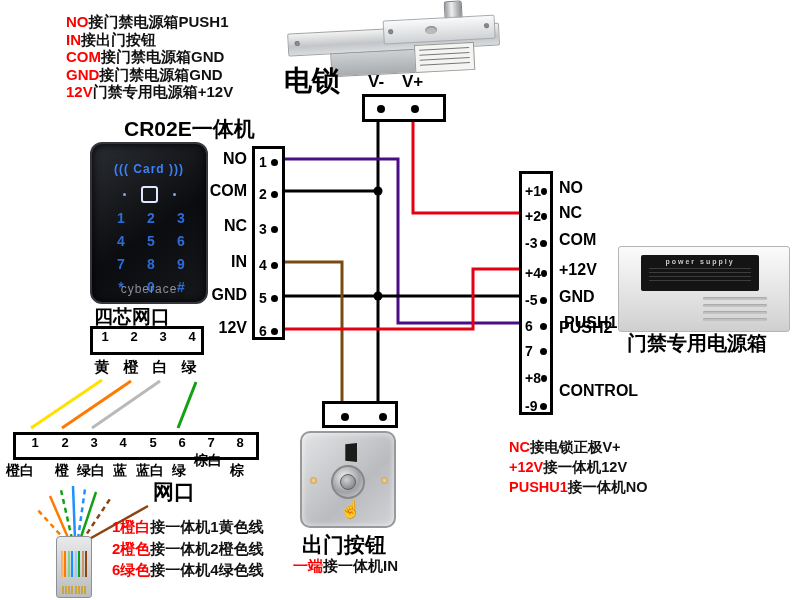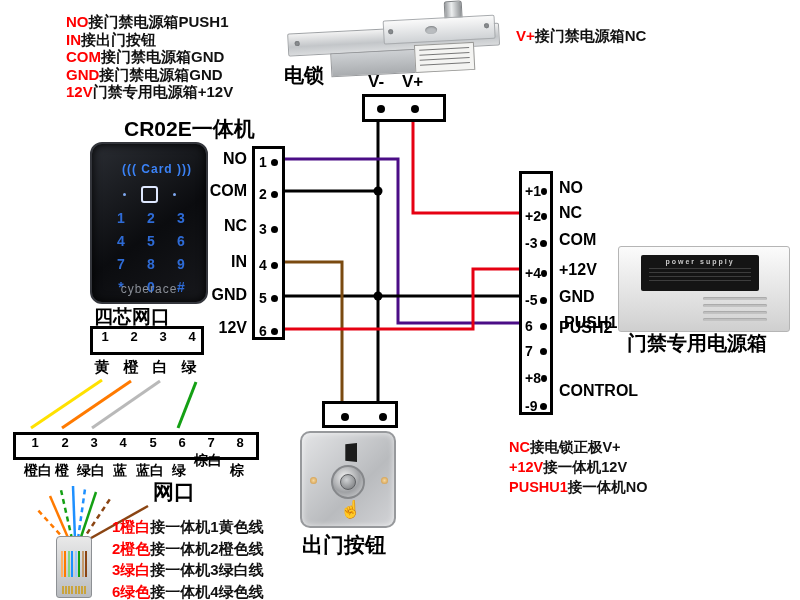--- a/index.html
+++ b/index.html
@@ -19,21 +19,21 @@
   .pincell .pn{font-weight:700;font-size:13px;line-height:12px;color:#000;display:block;}
   .pincell .dot{margin:1px auto 0;}
   .clabel{position:absolute;width:34px;text-align:center;font-weight:700;font-size:14px;color:#000;white-space:nowrap;z-index:15;}
   svg.wires{position:absolute;left:0;top:0;z-index:5;}
   .device{position:absolute;z-index:8;}
   
   .reader{left:90px;top:142px;width:118px;height:162px;border-radius:12px;
           background:linear-gradient(145deg,#2a2d33,#0b0c0f 55%,#17181c);
           border:2px solid #34363c;box-shadow:inset 0 0 10px #000;box-sizing:border-box;}
   .reader .cardtxt{position:absolute;top:18px;width:100%;text-align:center;color:#3b82f6;
-                   font-size:12px;font-weight:700;letter-spacing:1px;padding-left:8px;}
+                   font-size:12px;font-weight:700;letter-spacing:1px;}
   .reader .scanrow{position:absolute;top:42px;width:100%;display:flex;justify-content:center;
                    align-items:center;gap:15px;}
   .reader .scandot{width:3px;height:3px;border-radius:50%;background:#7fa8ef;}
   .reader .scansq{width:13px;height:13px;border:2px solid #dfe8ff;border-radius:3px;}
   .keypad{position:absolute;top:66px;left:14px;width:90px;display:grid;
           grid-template-columns:1fr 1fr 1fr;row-gap:7px;color:#2e6bd6;
           font-size:14px;font-weight:700;text-align:center;}
   .reader .brand{position:absolute;bottom:6px;width:100%;text-align:center;color:#8a8f98;font-size:12px;letter-spacing:1px;}
   
   .rj45{left:56px;top:536px;width:36px;height:62px;background:linear-gradient(180deg,#e9e9e9,#b9bcc0);
@@ -117,40 +117,39 @@
 
 <div class="abs note" style="left:66px;top:13px;">
   <div><span class="pfx">NO</span><span>接门禁电源箱PUSH1</span></div>
   <div><span class="pfx">IN</span><span>接出门按钮</span></div>
   <div><span class="pfx">COM</span><span>接门禁电源箱GND</span></div>
   <div><span class="pfx">GND</span><span>接门禁电源箱GND</span></div>
   <div><span class="pfx">12V</span><span>门禁专用电源箱+12V</span></div>
 </div>
 
 <div class="abs note" style="left:516px;top:26px;line-height:19px;">
-  <div><span class="pfx">V+</span><span>接门禁电源箱NC</span></div>
 </div>
 
 <div class="device lock abs">
   <div class="bar"></div>
   <div class="screw" style="left:7px;top:22px;"></div>
   <div class="cyl"></div>
   <div class="plate"></div>
   <div class="screw" style="left:101px;top:15px;"></div>
   <div class="screw" style="left:197px;top:14px;"></div>
   <div class="oval"></div>
   <div class="body"></div>
   <div class="sticker">
       <i></i>
       <i></i>
       <i></i>
       <i></i>
     </div>
 </div>
-<div class="abs h" style="left:284px;top:62px;font-size:20px;">电锁</div>
+<div class="abs h" style="left:284px;top:62px;font-size:28px;">电锁</div>
 
 <div class="abs h" style="left:368px;top:72px;font-size:17px;">V-</div>
 <div class="abs h" style="left:402px;top:72px;font-size:17px;">V+</div>
 <div class="termbox" style="left:362px;top:94px;width:84px;height:28px;">
   <div class="dot" style="position:absolute;left:12px;top:8px;width:8px;height:8px;"></div>
   <div class="dot" style="position:absolute;left:46px;top:8px;width:8px;height:8px;"></div>
 </div>
 
 <div class="abs h" style="left:124px;top:115px;font-size:21px;">CR02E一体机</div>
 
@@ -296,21 +295,21 @@
 <div class="termbox" style="left:13px;top:432px;width:246px;height:28px;">
   <div class="pincell" style="left:9px;"><span class="pn">1</span><span class="dot"></span></div>
   <div class="pincell" style="left:39px;"><span class="pn">2</span><span class="dot"></span></div>
   <div class="pincell" style="left:68px;"><span class="pn">3</span><span class="dot"></span></div>
   <div class="pincell" style="left:97px;"><span class="pn">4</span><span class="dot"></span></div>
   <div class="pincell" style="left:127px;"><span class="pn">5</span><span class="dot"></span></div>
   <div class="pincell" style="left:156px;"><span class="pn">6</span><span class="dot"></span></div>
   <div class="pincell" style="left:185px;"><span class="pn">7</span><span class="dot"></span></div>
   <div class="pincell" style="left:214px;"><span class="pn">8</span><span class="dot"></span></div>
 </div>
-<div class="clabel" style="left:21px;top:462px;">橙白</div>
+<div class="clabel" style="left:3px;top:462px;">橙白</div>
 <div class="clabel" style="left:45px;top:462px;">橙</div>
 <div class="clabel" style="left:74px;top:462px;">绿白</div>
 <div class="clabel" style="left:103px;top:462px;">蓝</div>
 <div class="clabel" style="left:133px;top:462px;">蓝白</div>
 <div class="clabel" style="left:162px;top:462px;">绿</div>
 <div class="clabel" style="left:191px;top:452px;">棕白</div>
 <div class="clabel" style="left:220px;top:462px;">棕</div>
 
 <div class="abs h" style="left:153px;top:478px;font-size:21px;">网口</div>
 
@@ -332,32 +331,32 @@
       <span></span>
       <span></span>
       <span></span>
       <span></span>
       <span></span>
   </div>
 </div>
 <div class="abs note" style="left:112px;top:516px;line-height:21.5px;">
   <div><span class="pfx">1橙白</span><span>接一体机1黄色线</span></div>
   <div><span class="pfx">2橙色</span><span>接一体机2橙色线</span></div>
-  <div><span class="pfx">3绿白</span><span>接一体机3绿白线</span></div>
   <div><span class="pfx">6绿色</span><span>接一体机4绿色线</span></div>
 </div>
 
 <div class="termbox" style="left:322px;top:401px;width:76px;height:27px;">
   <div class="dot" style="position:absolute;left:16px;top:9px;width:8px;height:8px;"></div>
   <div class="dot" style="position:absolute;left:54px;top:9px;width:8px;height:8px;"></div>
 </div>
 <div class="device ebtn abs">
   <div class="door"></div>
   <div class="glint" style="left:8px;top:44px;"></div>
   <div class="glint" style="left:79px;top:44px;"></div>
   <div class="ring">
       <div class="core"></div>
     </div>
   <div class="hand">☝</div>
 </div>
 <div class="abs h" style="left:302px;top:531px;font-size:21px;">出门按钮</div>
 <div class="abs note" style="left:293px;top:555px;line-height:21px;">
+  <div><span class="pfx">一端</span><span>接一体机IN</span></div>
 </div>
 
 </body></html>

